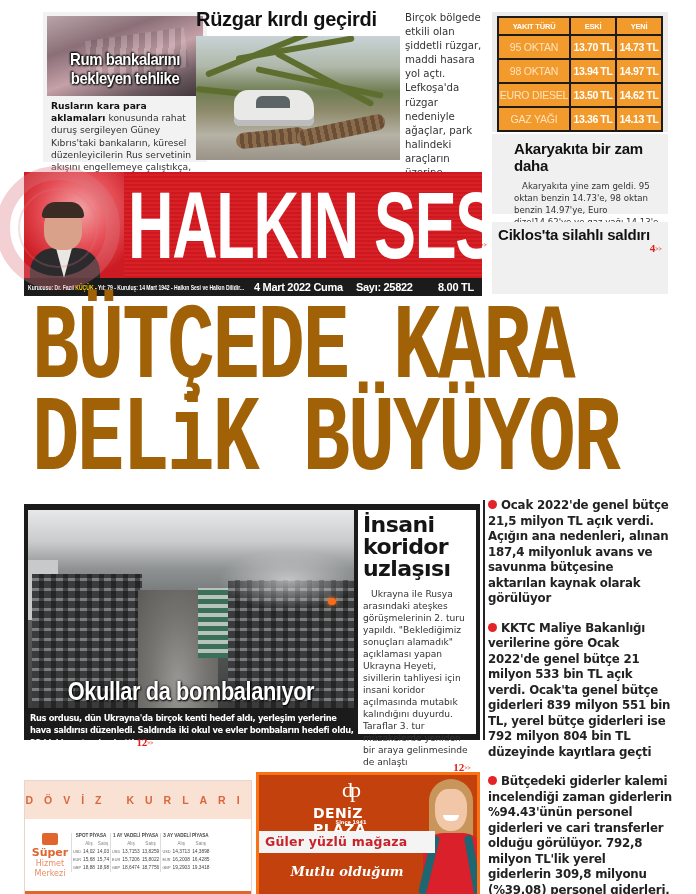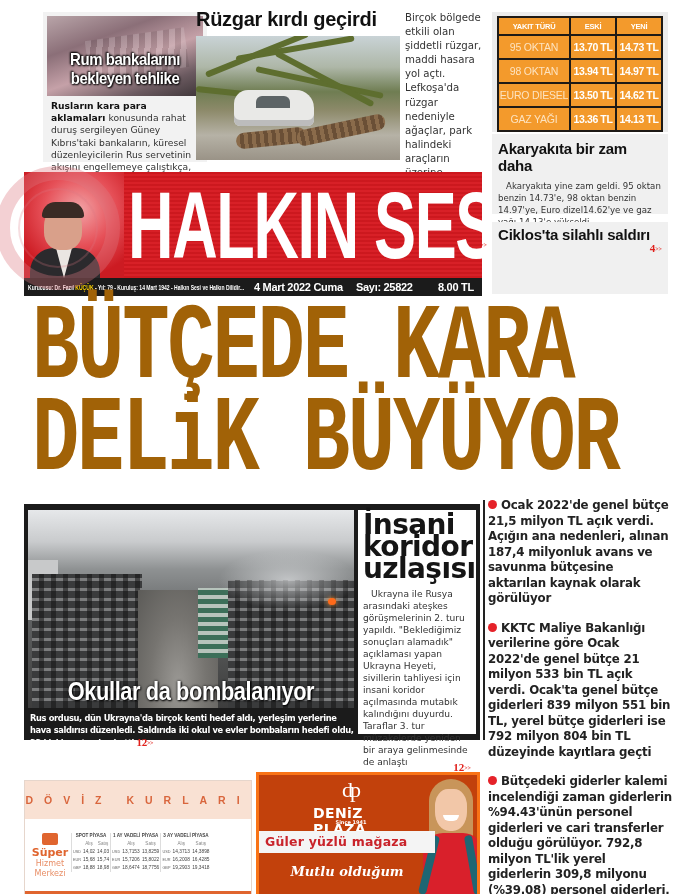--- a/index.html
+++ b/index.html
@@ -93,21 +93,21 @@
   .war-photo .rubble { position:absolute; left: 110px; top: 80px; width: 80px; height: 118px; background: radial-gradient(ellipse at 50% 80%, #9a9894 0%, #767470 50%, #5c5b58 100%); }
   .war-photo .green { position:absolute; left: 170px; top: 78px; width: 34px; height: 70px; background: repeating-linear-gradient(0deg,#3c6f59 0 5px,#b7c4bc 5px 9px); }
   .war-photo .fire { position:absolute; left: 300px; top: 88px; width: 8px; height: 7px; background:#ff6a1a; border-radius:50%; box-shadow: 0 0 5px #ff9a3a; }
   .war-photo .smoke { position:absolute; left: 190px; top: 40px; width: 140px; height: 60px; background: radial-gradient(ellipse, rgba(220,222,224,.7), rgba(220,222,224,0) 70%); }
   .war-photo .overlay { position:absolute; left: 0; top: 166px; width: 326px; text-align:center; color:#fff;
     font-family: "Liberation Sans", sans-serif; font-weight: bold; font-size: 26px; line-height: 30px; letter-spacing:-0.5px;
     text-shadow: 0 0 3px #000, 1px 1px 2px #000; transform: scaleX(0.84); }
   .war-caption { position:absolute; left: 6px; top: 208px; width: 326px; color:#fff; font-size: 8.3px; line-height: 12px; font-weight: bold; letter-spacing:-0.35px; }
   .war-caption .pageref { font-size: 11px; }
   .corridor { position:absolute; left: 334px; top: 6px; width: 118px; height: 224px; background:#fff; padding: 4px 5px; }
-  .corridor .t { font-family: "DejaVu Sans", sans-serif; font-weight: bold; font-size: 28px; line-height: 22px; color:#151515; letter-spacing: -0.6px; }
+  .corridor .t { font-family: "DejaVu Sans", sans-serif; font-weight: bold; font-size: 22px; line-height: 22px; color:#151515; letter-spacing: -0.6px; }
   .corridor .b { font-size: 9.1px; line-height: 12px; color:#333; margin-top: 8px; }
 
   
   .bullets { left: 488px; top: 498px; width: 184px; }
   .bullet { font-size: 11.8px; line-height: 15.5px; color: #222; font-weight: bold; letter-spacing: -0.2px; margin-bottom: 14px; }
   .bullet .dot { display:inline-block; width: 9px; height: 9px; border-radius:50%; background:#e52229; margin-right: 4px; vertical-align: 0px; }
   .vline { left: 483px; top: 500px; width: 2px; height: 240px; background:#222; }
 
   
   .fx { left: 24px; top: 780px; width: 228px; height: 134px; background:#fff; border: 1px solid #e6d6cc; overflow:hidden; }
@@ -200,21 +200,21 @@
     </tr>
     <tr>
       <td class="name">GAZ YAĞI</td>
       <td class="val">13.36 TL</td>
       <td class="val">14.13 TL</td>
     </tr>
   </tbody>
     </table>
 </div>
 
-<div class="abs sidebox fuel-news" style="padding:6px 6px 0 6px;">
+<div class="abs sidebox fuel-news" style="padding:6px 6px 0 22px;">
   <div class="side-title">Akaryakıta bir zam daha</div>
   <div class="side-body" style="text-indent:8px;">
     <span>Akaryakıta yine zam geldi. 95 oktan benzin 14.73'e, 98 oktan benzin 14.97'ye, Euro dizel14.62'ye ve gaz yağı 14.13'e yükseldi</span>
   </div>
   <div style="text-align:right;margin-top:-2px;"><span class="pageref"><span>6</span><small>&gt;&gt;</small></span></div>
 </div>
 
 <div class="abs sidebox crime-news" style="padding:4px 6px 0 6px;">
   <div class="side-title">Ciklos'ta silahlı saldırı</div>
   <div style="text-align:right;margin-top:-6px;"><span class="pageref"><span>4</span><small>&gt;&gt;</small></span></div>

